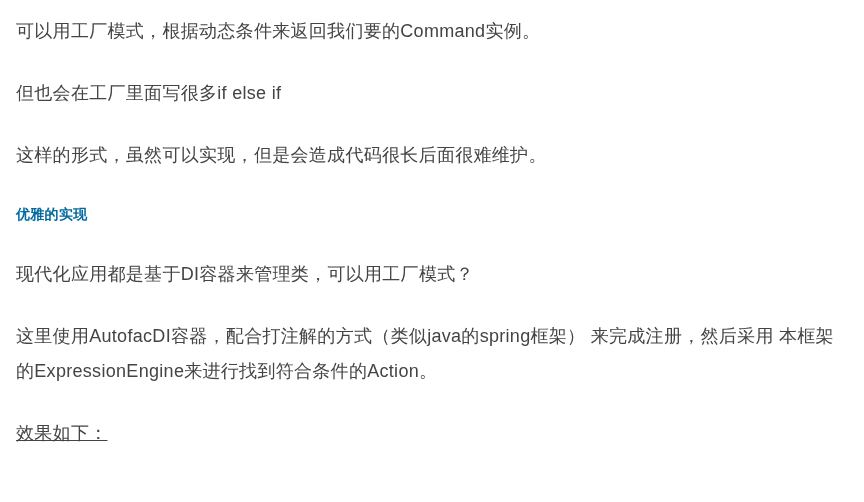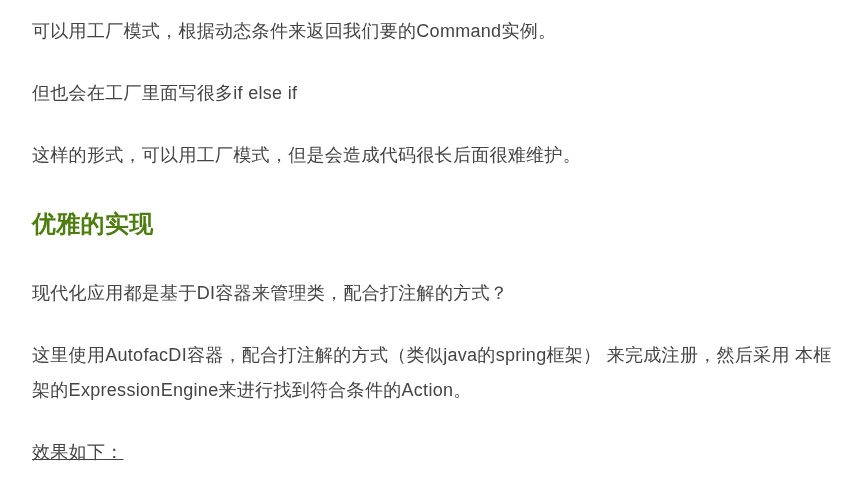--- a/index.html
+++ b/index.html
@@ -13,36 +13,35 @@
       padding: 14px 16px;
       width: 864px;
       color: #333333;
       font-size: 18px;
       line-height: 1.9;
     }
     p {
       margin-bottom: 28px;
       color: #444444;
       letter-spacing: 0.3px;
-      margin-left: 16px;
     }
     .heading {
-      color: #4d7c0f;
+      color: #0369a1;
       font-weight: bold;
-      font-size: 24px;
+      font-size: 14px;
       margin-bottom: 30px;
       margin-top: 2px;
     }
     .last {
       margin-bottom: 0;
       text-decoration: underline;
     }
   </style>
 </head>
 <body>
 
 <p>可以用工厂模式，根据动态条件来返回我们要的Command实例。</p>
 <p>但也会在工厂里面写很多if else if</p>
-<p>这样的形式，可以用工厂模式，但是会造成代码很长后面很难维护。</p>
+<p>这样的形式，虽然可以实现，但是会造成代码很长后面很难维护。</p>
 <p class="heading">优雅的实现</p>
-<p>现代化应用都是基于DI容器来管理类，配合打注解的方式？</p>
+<p>现代化应用都是基于DI容器来管理类，可以用工厂模式？</p>
 <p>这里使用AutofacDI容器，配合打注解的方式（类似java的spring框架） 来完成注册，然后采用 本框架的ExpressionEngine来进行找到符合条件的Action。</p>
 <p class="last">效果如下：</p>
 
 </body></html>

